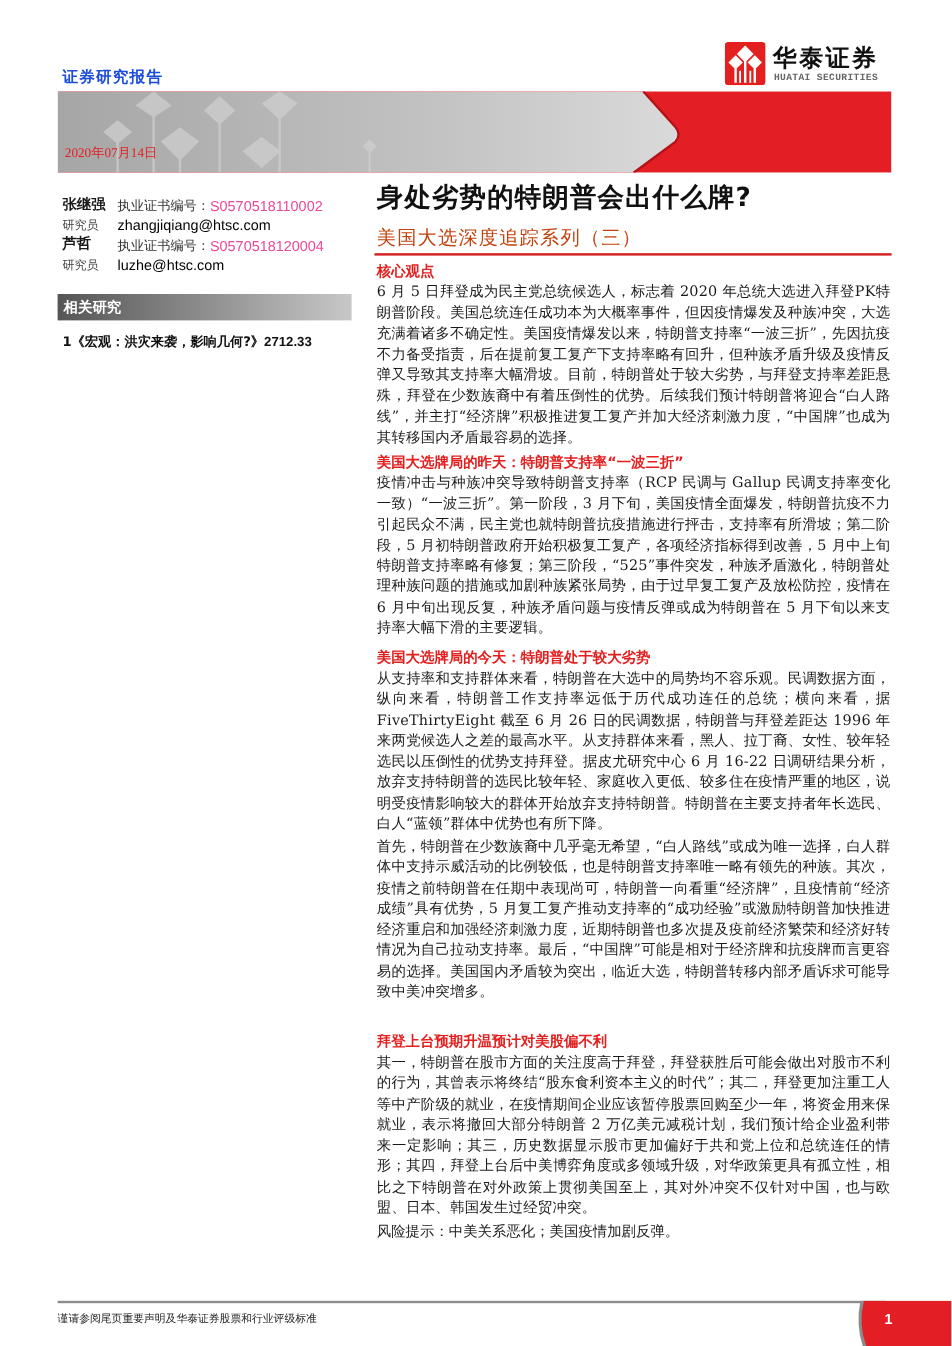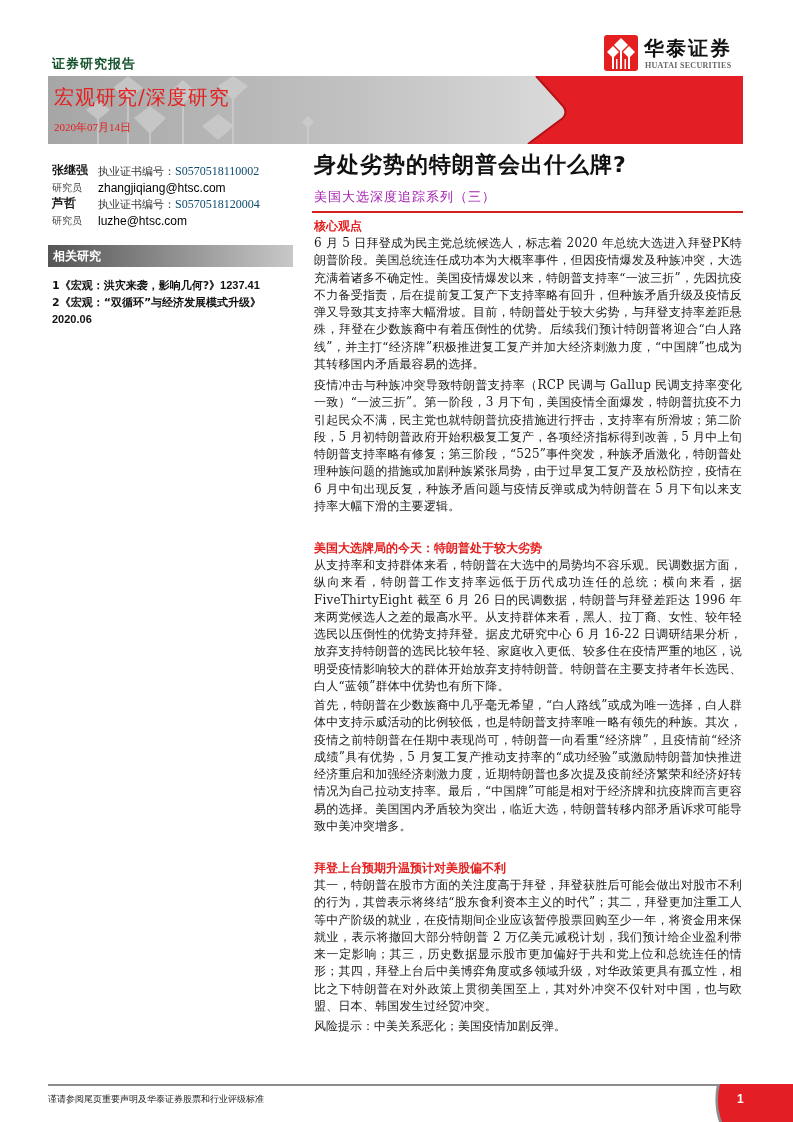--- a/index.html
+++ b/index.html
@@ -1,57 +1,57 @@
 <!DOCTYPE html>
 <html><head>
 <meta charset="utf-8">
 <style>
   html, body { margin: 0; padding: 0; background: #ffffff; }
   body { width: 793px; height: 1122px; position: relative; overflow: hidden;
          font-family: "DejaVu Serif", "Liberation Serif", serif; color: #1a1a1a; }
   .abs { position: absolute; }
 
   
-  .report-type { left: 52px; top: 55px; font-size: 13px; font-weight: bold; color: #14532d;
+  .report-type { left: 52px; top: 55px; font-size: 13px; font-weight: bold; color: #1d4ed8;
                  font-family: "DejaVu Sans", sans-serif; letter-spacing: 1px; }
   .logo { left: 604px; top: 35px; width: 142px; height: 38px; }
   .logo-mark { position: absolute; left: 0; top: 0; width: 34px; height: 36px; }
   .logo-cn { position: absolute; left: 40px; top: 0; font-size: 20px; font-weight: bold; color: #111;
              font-family: "DejaVu Sans", sans-serif; letter-spacing: 2px; }
   .logo-en { position: absolute; left: 41px; top: 26px; font-size: 8px; color: #666; font-weight: bold;
-             font-family: Liberation Serif, serif; letter-spacing: 0.3px; text-align: center; }
+             font-family: Liberation Mono, monospace; letter-spacing: 0.3px; text-align: center; }
 
   .banner { left: 48px; top: 76px; width: 695px; height: 68px; overflow: hidden; }
   .banner-red { position: absolute; left: 0; top: 0; width: 695px; height: 68px; }
   .banner-title { position: absolute; left: 6px; top: 8px; font-size: 20px; color: #e3201f;
                   font-family: "DejaVu Serif", serif; letter-spacing: 1px; }
   .banner-date { position: absolute; left: 6px; top: 44px; font-size: 11px; color: #e3201f;
                  font-family: Liberation Serif, serif; }
 
   
   .analyst { left: 52px; width: 250px; font-size: 12px; }
   .analyst .row { display: flex; height: 16px; align-items: flex-end; }
   .analyst .name { width: 46px; font-weight: bold; font-size: 12px; font-family: "DejaVu Sans", sans-serif; }
   .analyst .role { width: 46px; font-size: 10px; color: #444; }
   .analyst .lic-label { font-size: 11px; color: #333; }
-  .analyst .lic { font-family: Liberation Serif, serif; font-size: 12px; color: #0c4a6e; }
+  .analyst .lic { font-family: Liberation Sans, sans-serif; font-size: 12px; color: #ec4899; }
   .analyst .email { font-family: "Liberation Sans", sans-serif; font-size: 12px; color: #000000; }
 
   .related-header { left: 48px; top: 245px; width: 245px; height: 22px;
                     background: linear-gradient(90deg, #555 0%, #888 45%, #c8c8c8 100%);
                     color: #fff; font-size: 12px; font-weight: bold; line-height: 22px; padding-left: 5px;
                     box-sizing: border-box; font-family: "DejaVu Sans", sans-serif; }
   .related-list { left: 52px; top: 277px; width: 240px; font-size: 11px; font-weight: bold; line-height: 16.5px;
                   font-family: "DejaVu Sans", sans-serif; color: #111; }
   .related-list .date { font-family: "Liberation Sans", sans-serif; }
 
   
   .main-title { left: 314px; top: 150px; font-size: 22px; font-weight: bold; color: #111;
                 font-family: "DejaVu Sans", sans-serif; letter-spacing: 1px; }
-  .main-subtitle { left: 314px; top: 188px; font-size: 13px; color: #a21caf; letter-spacing: 1px; }
+  .main-subtitle { left: 314px; top: 188px; font-size: 16px; color: #c2410c; letter-spacing: 1px; }
   .red-rule { left: 312px; top: 211px; width: 431px; height: 2px; background: #d42020; }
 
   .section { left: 314px; width: 428px; }
   .sec-head { font-size: 12px; font-weight: bold; color: #e3201f; font-family: "DejaVu Sans", sans-serif;
               height: 17px; line-height: 17px; }
   .sec-body { font-size: 12px; line-height: 17.3px; text-align: justify; color: #1a1a1a;
               font-family: "DejaVu Serif", serif; letter-spacing: 0.2px; }
 
   .risk { left: 314px; top: 1018px; font-size: 12px; color: #1a1a1a; }
 
@@ -104,21 +104,20 @@
       <rect x="134" y="20" width="2" height="48"></rect>
       <polygon points="102,30 118,42 102,58 86,42"></polygon>
       <rect x="101" y="50" width="2" height="18"></rect>
       <polygon points="50,24 62,34 50,44 38,34"></polygon>
       <rect x="49" y="36" width="2" height="32"></rect>
       <polygon points="170,38 186,50 170,64 154,50"></polygon>
       <polygon points="260,40 266,46 260,52 254,46"></polygon>
       <rect x="259" y="48" width="2" height="20"></rect>
     </g>
   </svg>
-  <div class="banner-title">宏观研究/深度研究</div>
   <div class="banner-date">2020年07月14日</div>
 </div>
 
 <div class="abs analyst" style="top:163px;">
   <div class="row">
     <span class="name">张继强</span>
     <span class="lic-label">执业证书编号：</span>
     <span class="lic">S0570518110002</span>
   </div>
   <div class="row">
@@ -134,37 +133,35 @@
   </div>
   <div class="row">
     <span class="role">研究员</span>
     <span class="email">luzhe@htsc.com</span>
   </div>
 </div>
 
 <div class="abs related-header">相关研究</div>
 <div class="abs related-list">
   <div>
-    <span>1</span><span>《宏观：洪灾来袭，影响几何?》</span><span class="date">1237.41</span>
-  </div>
-  <div>
-    <span>2</span><span>《宏观：“双循环”与经济发展模式升级》</span><br><span class="date">2020.06</span>
+    <span>1</span><span>《宏观：洪灾来袭，影响几何?》</span><span class="date">2712.33</span>
   </div>
 </div>
 
 <div class="abs main-title">身处劣势的特朗普会出什么牌?</div>
 <div class="abs main-subtitle">美国大选深度追踪系列（三）</div>
 <div class="abs red-rule"></div>
 
 <div class="abs section" style="top:218px;">
   <div class="sec-head">核心观点</div>
   <div class="sec-body">6 月 5 日拜登成为民主党总统候选人，标志着 2020 年总统大选进入拜登PK特朗普阶段。美国总统连任成功本为大概率事件，但因疫情爆发及种族冲突，大选充满着诸多不确定性。美国疫情爆发以来，特朗普支持率“一波三折”，先因抗疫不力备受指责，后在提前复工复产下支持率略有回升，但种族矛盾升级及疫情反弹又导致其支持率大幅滑坡。目前，特朗普处于较大劣势，与拜登支持率差距悬殊，拜登在少数族裔中有着压倒性的优势。后续我们预计特朗普将迎合“白人路线”，并主打“经济牌”积极推进复工复产并加大经济刺激力度，“中国牌”也成为其转移国内矛盾最容易的选择。</div>
 </div>
 
 <div class="abs section" style="top:377px;">
+  <div class="sec-head">美国大选牌局的昨天：特朗普支持率“一波三折”</div>
   <div class="sec-body">疫情冲击与种族冲突导致特朗普支持率（RCP 民调与 Gallup 民调支持率变化一致）“一波三折”。第一阶段，3 月下旬，美国疫情全面爆发，特朗普抗疫不力引起民众不满，民主党也就特朗普抗疫措施进行抨击，支持率有所滑坡；第二阶段，5 月初特朗普政府开始积极复工复产，各项经济指标得到改善，5 月中上旬特朗普支持率略有修复；第三阶段，“525”事件突发，种族矛盾激化，特朗普处理种族问题的措施或加剧种族紧张局势，由于过早复工复产及放松防控，疫情在 6 月中旬出现反复，种族矛盾问题与疫情反弹或成为特朗普在 5 月下旬以来支持率大幅下滑的主要逻辑。</div>
 </div>
 
 <div class="abs section" style="top:540px;">
   <div class="sec-head">美国大选牌局的今天：特朗普处于较大劣势</div>
   <div class="sec-body">从支持率和支持群体来看，特朗普在大选中的局势均不容乐观。民调数据方面，纵向来看，特朗普工作支持率远低于历代成功连任的总统；横向来看，据 FiveThirtyEight 截至 6 月 26 日的民调数据，特朗普与拜登差距达 1996 年来两党候选人之差的最高水平。从支持群体来看，黑人、拉丁裔、女性、较年轻选民以压倒性的优势支持拜登。据皮尤研究中心 6 月 16-22 日调研结果分析，放弃支持特朗普的选民比较年轻、家庭收入更低、较多住在疫情严重的地区，说明受疫情影响较大的群体开始放弃支持特朗普。特朗普在主要支持者年长选民、白人“蓝领”群体中优势也有所下降。</div>
 </div>
 
 <div class="abs section" style="top:697px;">
   <div class="sec-body">首先，特朗普在少数族裔中几乎毫无希望，“白人路线”或成为唯一选择，白人群体中支持示威活动的比例较低，也是特朗普支持率唯一略有领先的种族。其次，疫情之前特朗普在任期中表现尚可，特朗普一向看重“经济牌”，且疫情前“经济成绩”具有优势，5 月复工复产推动支持率的“成功经验”或激励特朗普加快推进经济重启和加强经济刺激力度，近期特朗普也多次提及疫前经济繁荣和经济好转情况为自己拉动支持率。最后，“中国牌”可能是相对于经济牌和抗疫牌而言更容易的选择。美国国内矛盾较为突出，临近大选，特朗普转移内部矛盾诉求可能导致中美冲突增多。</div>

